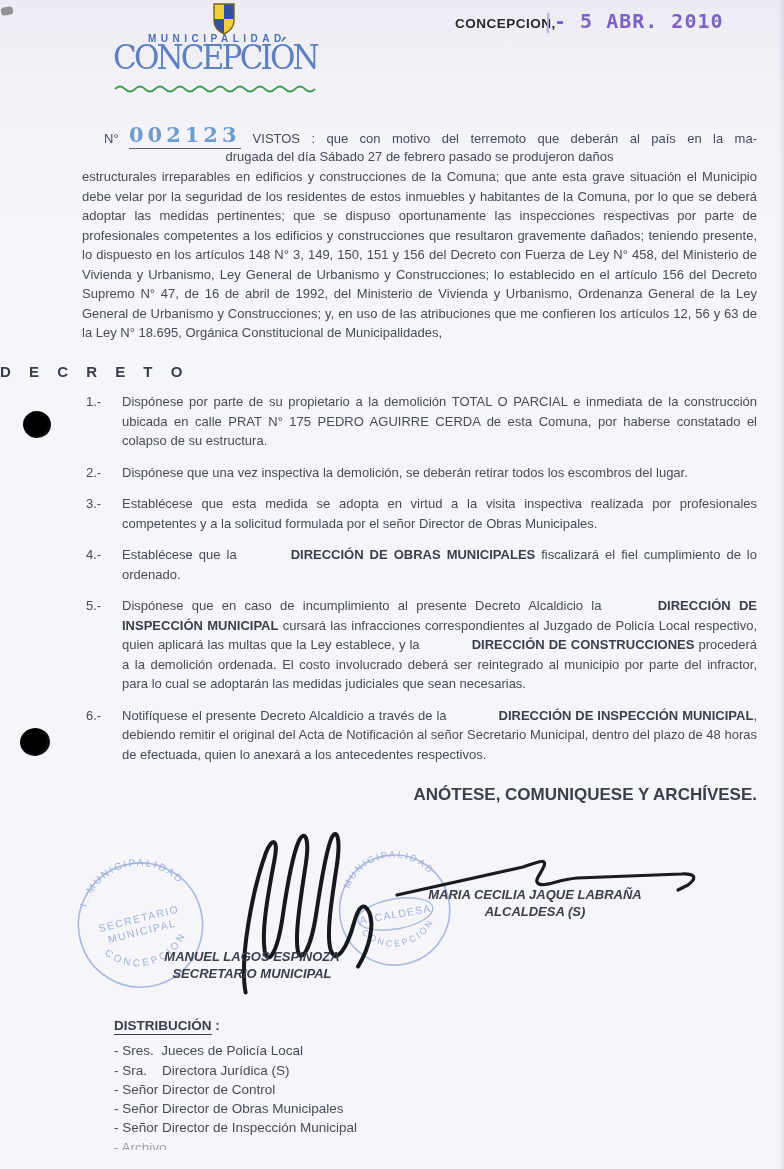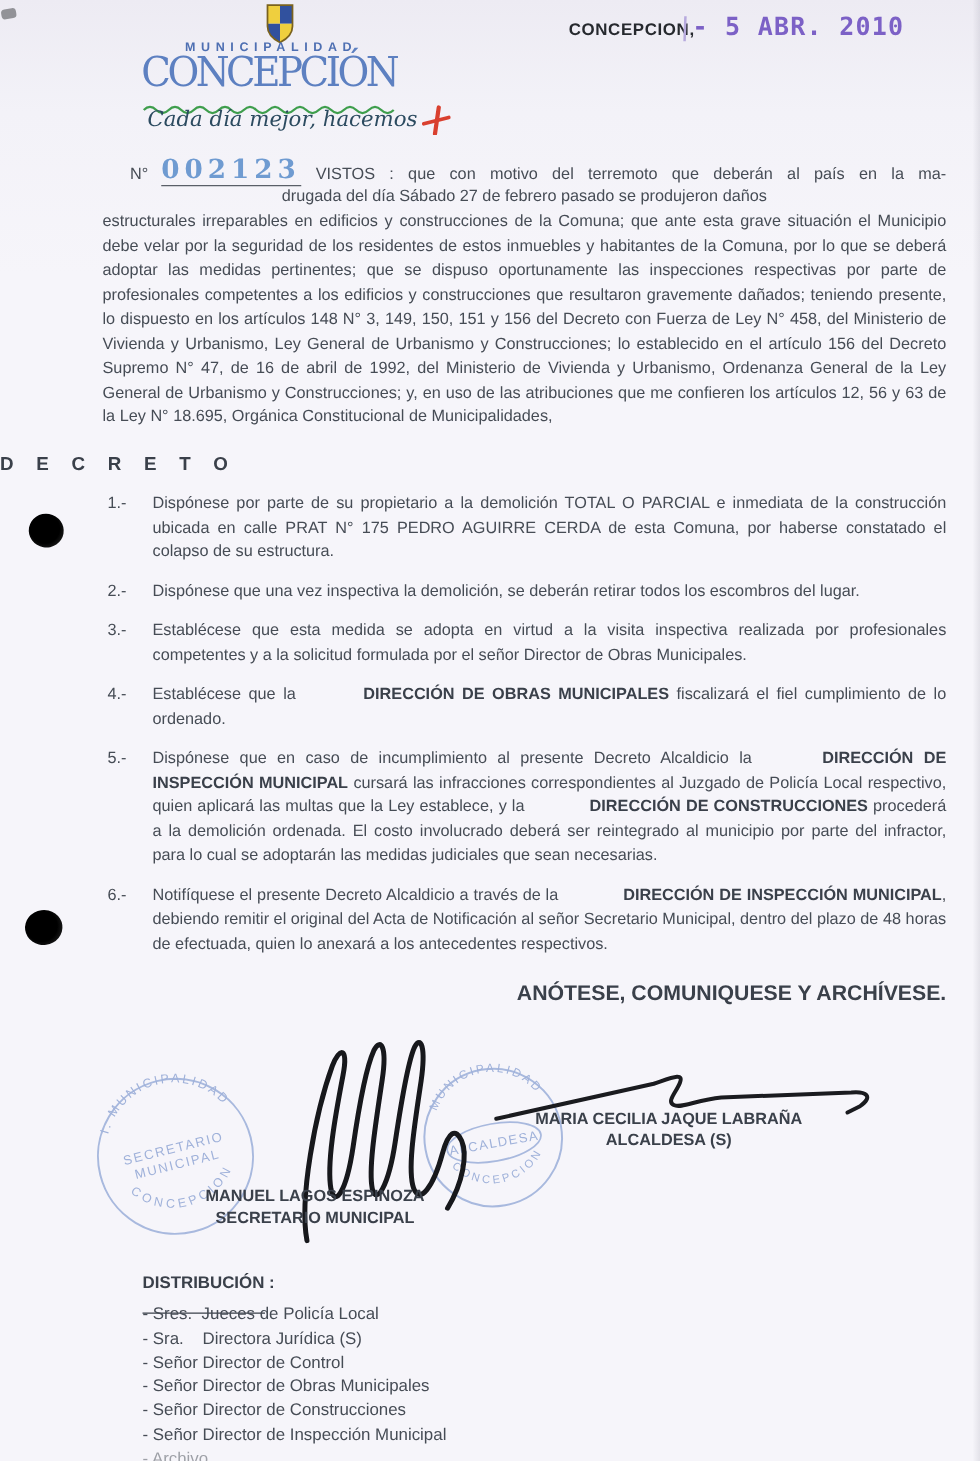--- a/index.html
+++ b/index.html
@@ -62,28 +62,28 @@
 
   
   .round-stamp{position:absolute;opacity:.82;}
   .stamp-sec{left:74px;top:858px;transform:rotate(-14deg);}
   .stamp-may{left:336px;top:848px;transform:rotate(-10deg);}
   .sig{position:absolute;}
   .sig-sec{left:232px;top:824px;transform:rotate(-4deg);}
   .sig-may{left:395px;top:845px;}
 
   .name-block{position:absolute;text-align:center;font-weight:bold;font-size:13px;
-    line-height:17px;color:#3a404a;}
+    line-height:17px;color:#3a404a;font-style:italic;}
   .nb-mayor{left:400px;top:886px;width:270px;}
   .nb-sec{left:126px;top:948px;width:252px;}
 
   
   .dist{position:absolute;left:114px;top:1016px;font-size:13.5px;line-height:19.3px;}
   .dist-head{font-weight:bold;color:#3a404a;}
-  .dist-head .u{border-bottom:1.6px solid #3a404a;padding-bottom:17px;}
+  .dist-head .u{border-bottom:1.6px solid #3a404a;padding-bottom:1px;}
   .dist ul{list-style:none;margin:6px 0 0 0;padding:0;}
   .dist li{margin:0;}
   .dist li.clipped{height:12px;overflow:hidden;opacity:.5;}
 </style>
 </head>
 <body>
 
 <div class="page">
 
   <div class="edge-right"></div>
@@ -105,27 +105,20 @@
       <path d="M2,1 h20 v17 c0,8 -8,12 -10,13 c-2,-1 -10,-5 -10,-13 z" fill="none" stroke="#7a621e" stroke-width="1.4"></path>
     </svg>
   </div>
   <div class="org">MUNICIPALIDAD</div>
   <div class="city">CONCEPCIÓN</div>
   <div class="wave">
     <svg width="202" height="10" viewBox="0 0 202 10">
       <path d="M1,6 q5,-5 10,0 t10,0 t10,0 t10,0 t10,0 t10,0 t10,0 t10,0 t10,0 t10,0 t10,0 t10,0 t10,0 t10,0 t10,0 t10,0 t10,0 t10,0 t10,0 t10,0" fill="none" stroke="#3f9e4d" stroke-width="1.8"></path>
     </svg>
   </div>
-  <div class="tagline">
-    <span>Cada día mejor, hacemos</span>
-    <svg width="24" height="24" viewBox="0 0 24 24">
-      <path d="M2,15 L22,10" stroke="#d9402f" stroke-width="3" stroke-linecap="round" fill="none"></path>
-      <path d="M14,2 L11,23" stroke="#d9402f" stroke-width="3.4" stroke-linecap="round" fill="none"></path>
-    </svg>
-  </div>
 
   <div class="place">CONCEPCION,</div>
   <div class="stamp-tick"></div>
   <div class="date-stamp">- 5 ABR. 2010</div>
 
   <div class="ref-row">
     <span class="num-label">N°</span>
     <span class="num-wrap">
       <span class="num-stamp">002123</span>
     </span>
@@ -225,19 +218,18 @@
   <div class="dist">
     <div class="dist-head">
       <span class="u">DISTRIBUCIÓN</span>
       <span>:</span>
     </div>
     <ul>
       <li>- Sres.&nbsp; Jueces de Policía Local</li>
       <li>- Sra.&nbsp;&nbsp;&nbsp; Directora Jurídica (S)</li>
       <li>- Señor Director de Control</li>
       <li>- Señor Director de Obras Municipales</li>
-      <li>- Señor Director de Construcciones</li>
       <li>- Señor Director de Inspección Municipal</li>
       <li class="clipped">- Archivo</li>
     </ul>
   </div>
 
 </div>
 
 </body></html>

